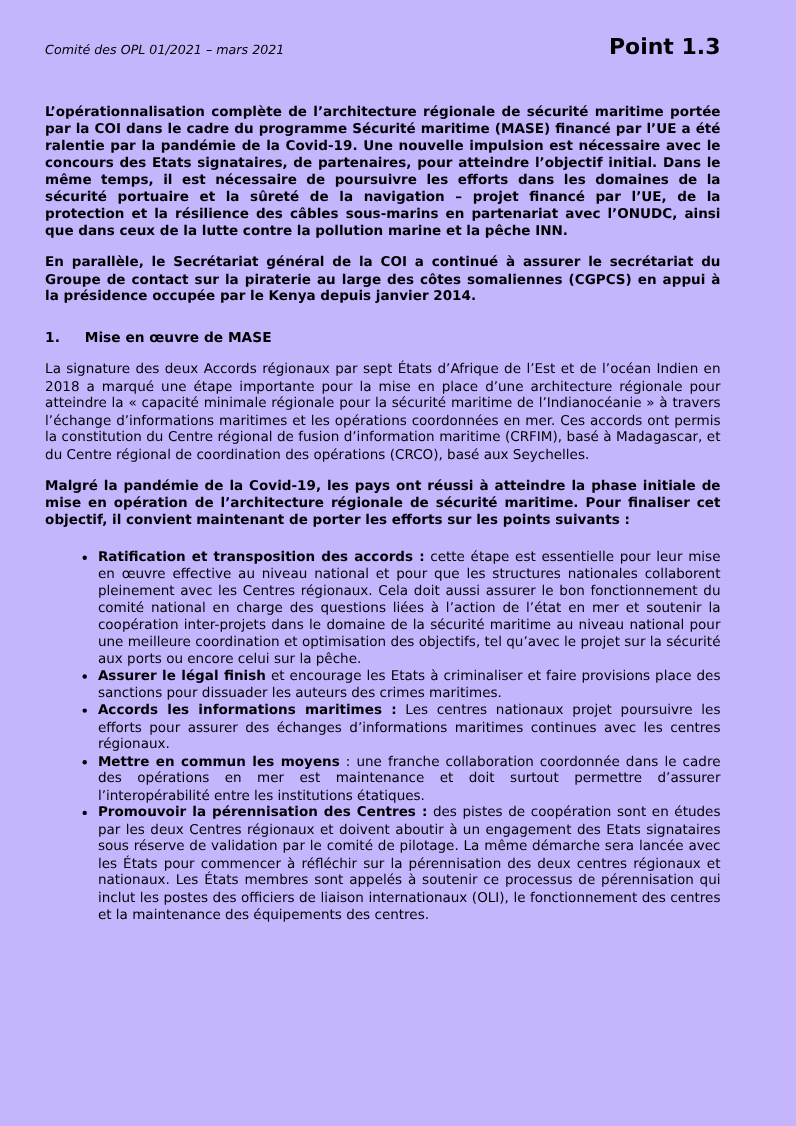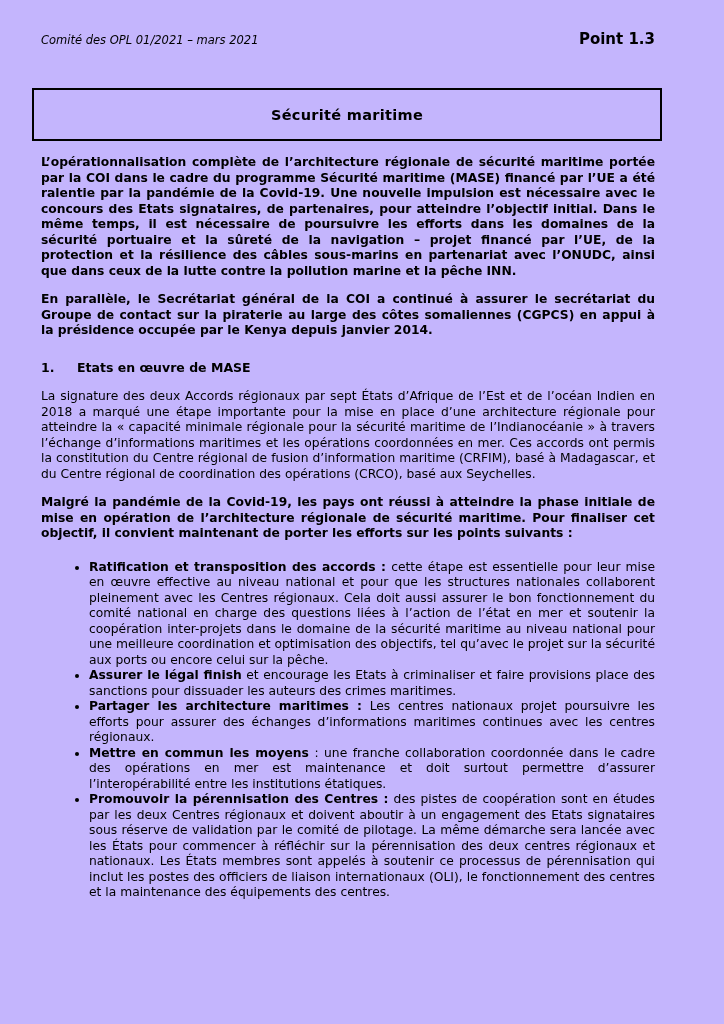--- a/index.html
+++ b/index.html
@@ -23,21 +23,21 @@
     justify-content: space-between;
     align-items: baseline;
     margin-bottom: 40px;
   }
   .header-left {
     font-style: italic;
     font-size: 11.5px;
   }
   .header-right {
     font-weight: bold;
-    font-size: 15px;
+    font-size: 20px;
   }
   .title-box {
     border: 2px solid #000000;
     margin-left: -9px;
     margin-right: -7px;
     height: 49px;
     display: flex;
     align-items: center;
     justify-content: center;
     margin-bottom: 14px;
@@ -90,38 +90,35 @@
 </head>
 <body>
 
 <div class="page">
 
   <div class="header">
     <span class="header-left">Comité des OPL 01/2021 – mars 2021</span>
     <span class="header-right">Point 1.3</span>
   </div>
 
-  <div class="title-box">
-    <h1>Sécurité maritime</h1>
-  </div>
 
   <p class="bold">L’opérationnalisation complète de l’architecture régionale de sécurité maritime portée par la COI dans le cadre du programme Sécurité maritime (MASE) financé par l’UE a été ralentie par la pandémie de la Covid-19. Une nouvelle impulsion est nécessaire avec le concours des Etats signataires, de partenaires, pour atteindre l’objectif initial. Dans le même temps, il est nécessaire de poursuivre les efforts dans les domaines de la sécurité portuaire et la sûreté de la navigation – projet financé par l’UE, de la protection et la résilience des câbles sous-marins en partenariat avec l’ONUDC, ainsi que dans ceux de la lutte contre la pollution marine et la pêche INN.</p>
 
   <p class="bold">En parallèle, le Secrétariat général de la COI a continué à assurer le secrétariat du Groupe de contact sur la piraterie au large des côtes somaliennes (CGPCS) en appui à la présidence occupée par le Kenya depuis janvier 2014.</p>
 
   <div class="section-heading">
-    <span class="num">1.</span><span>Etats en œuvre de MASE</span>
+    <span class="num">1.</span><span>Mise en œuvre de MASE</span>
   </div>
 
   <p>La signature des deux Accords régionaux par sept États d’Afrique de l’Est et de l’océan Indien en 2018 a marqué une étape importante pour la mise en place d’une architecture régionale pour atteindre la «&nbsp;capacité minimale régionale pour la sécurité maritime de l’Indianocéanie&nbsp;» à travers l’échange d’informations maritimes et les opérations coordonnées en mer. Ces accords ont permis la constitution du Centre régional de fusion d’information maritime (CRFIM), basé à Madagascar, et du Centre régional de coordination des opérations (CRCO), basé aux Seychelles.</p>
 
   <p class="bold">Malgré la pandémie de la Covid-19, les pays ont réussi à atteindre la phase initiale de mise en opération de l’architecture régionale de sécurité maritime. Pour finaliser cet objectif, il convient maintenant de porter les efforts sur les points suivants :</p>
 
   <ul class="bullets">
     <li><b>Ratification et transposition des accords :</b><span> cette étape est essentielle pour leur mise en œuvre effective au niveau national et pour que les structures nationales collaborent pleinement avec les Centres régionaux. Cela doit aussi assurer le bon fonctionnement du comité national en charge des questions liées à l’action de l’état en mer et soutenir la coopération inter-projets dans le domaine de la sécurité maritime au niveau national pour une meilleure coordination et optimisation des objectifs, tel qu’avec le projet sur la sécurité aux ports ou encore celui sur la pêche.</span></li>
     <li><b>Assurer le légal finish</b><span> et encourage les Etats à criminaliser et faire provisions place des sanctions pour dissuader les auteurs des crimes maritimes.</span></li>
-    <li><b>Partager les architecture maritimes :</b><span> Les centres nationaux projet poursuivre les efforts pour assurer des échanges d’informations maritimes continues avec les centres régionaux.</span></li>
+    <li><b>Accords les informations maritimes :</b><span> Les centres nationaux projet poursuivre les efforts pour assurer des échanges d’informations maritimes continues avec les centres régionaux.</span></li>
     <li><b>Mettre en commun les moyens</b><span> : une franche collaboration coordonnée dans le cadre des opérations en mer est maintenance et doit surtout permettre d’assurer l’interopérabilité entre les institutions étatiques.</span></li>
     <li><b>Promouvoir la pérennisation des Centres :</b><span> des pistes de coopération sont en études par les deux Centres régionaux et doivent aboutir à un engagement des Etats signataires sous réserve de validation par le comité de pilotage. La même démarche sera lancée avec les États pour commencer à réfléchir sur la pérennisation des deux centres régionaux et nationaux. Les États membres sont appelés à soutenir ce processus de pérennisation qui inclut les postes des officiers de liaison internationaux (OLI), le fonctionnement des centres et la maintenance des équipements des centres.</span></li>
   </ul>
 
 
 </div>
 
 </body></html>

